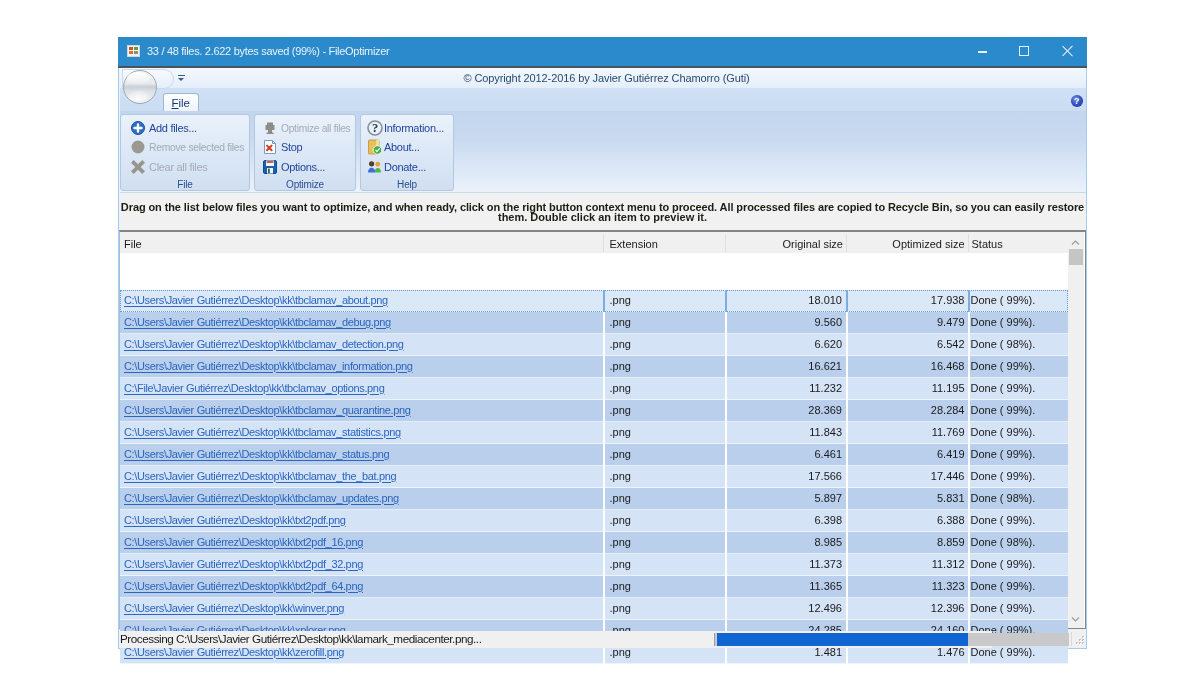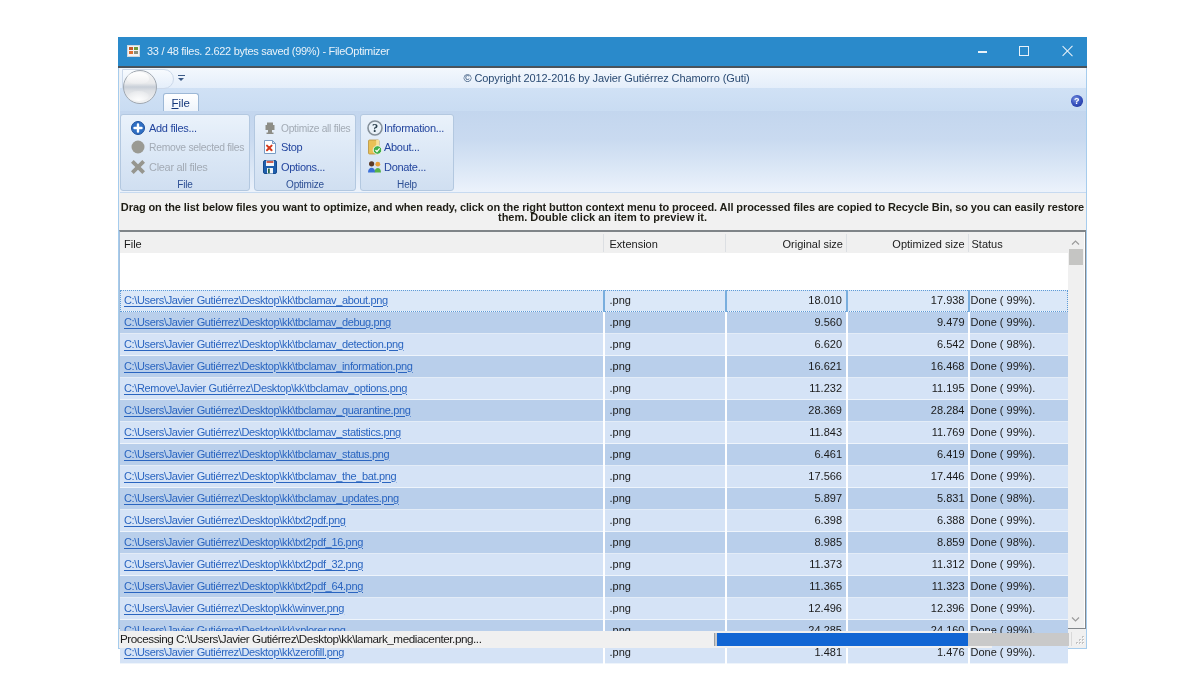--- a/index.html
+++ b/index.html
@@ -249,21 +249,21 @@
           <div class="c5">Done ( 98%).</div>
         </div>
 <div class="row dk" style="top:87.5px">
           <div class="c1"><span class="lnk">C:\Users\Javier Gutiérrez\Desktop\kk\tbclamav_information.png</span></div>
           <div class="c2">.png</div>
           <div class="c3">16.621</div>
           <div class="c4">16.468</div>
           <div class="c5">Done ( 99%).</div>
         </div>
 <div class="row lt" style="top:109.5px">
-          <div class="c1"><span class="lnk">C:\Remove\Javier Gutiérrez\Desktop\kk\tbclamav_options.png</span></div>
+          <div class="c1"><span class="lnk">C:\File\Javier Gutiérrez\Desktop\kk\tbclamav_options.png</span></div>
           <div class="c2">.png</div>
           <div class="c3">11.232</div>
           <div class="c4">11.195</div>
           <div class="c5">Done ( 99%).</div>
         </div>
 <div class="row dk" style="top:131.5px">
           <div class="c1"><span class="lnk">C:\Users\Javier Gutiérrez\Desktop\kk\tbclamav_quarantine.png</span></div>
           <div class="c2">.png</div>
           <div class="c3">28.369</div>
           <div class="c4">28.284</div>

